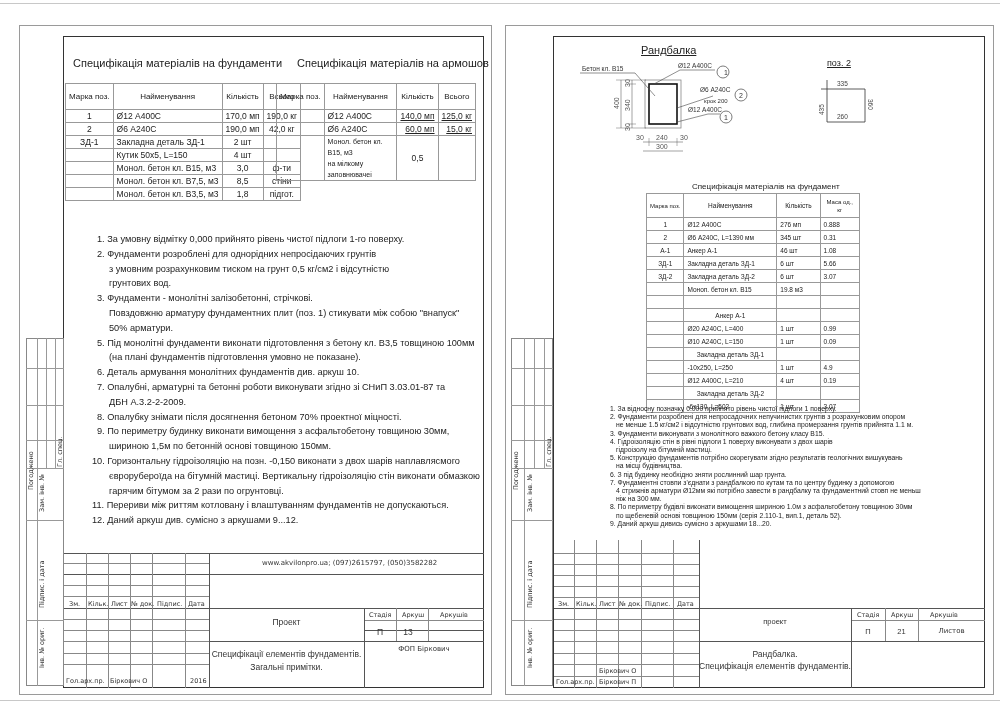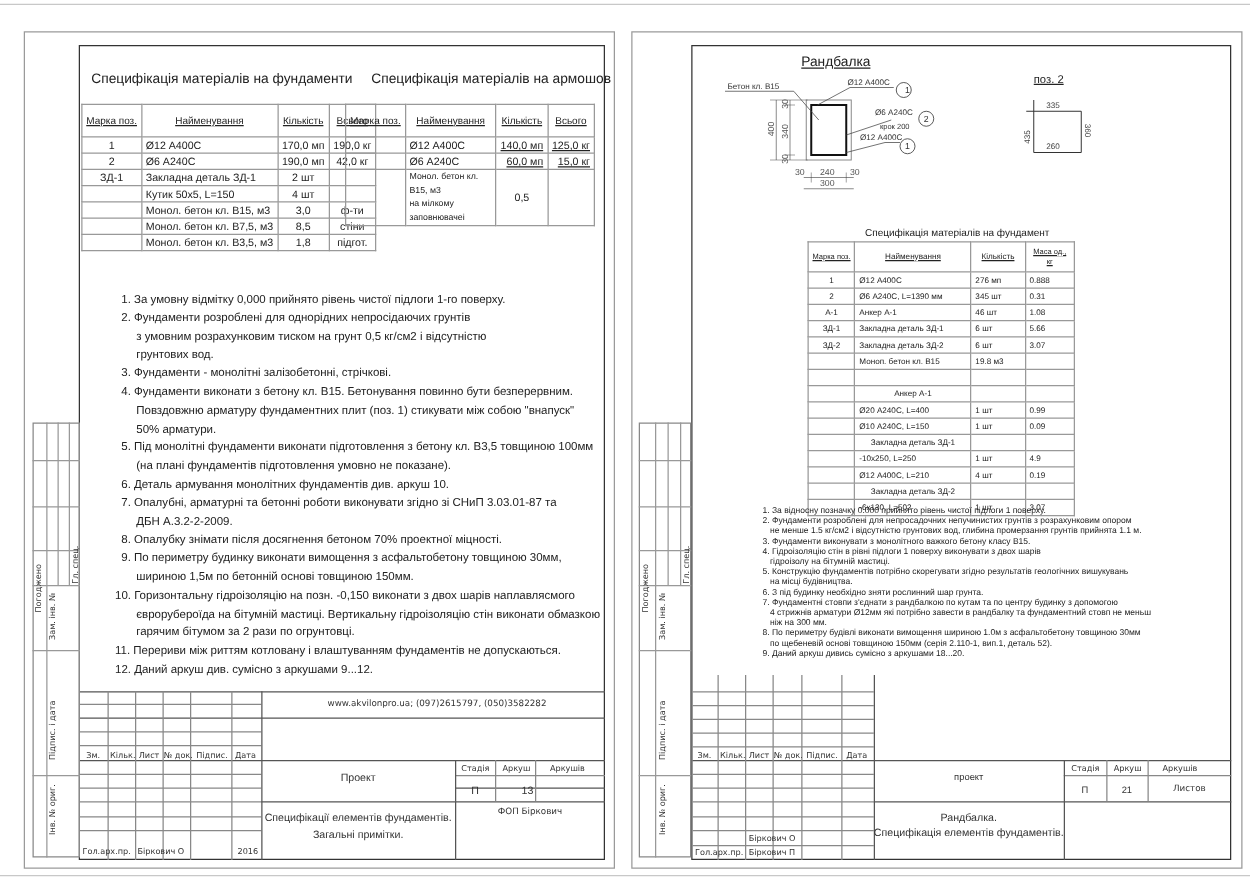--- a/index.html
+++ b/index.html
@@ -6,21 +6,21 @@
   html, body { width: 1000px; height: 707px; overflow: hidden; background: #ffffff; }
   body { position: relative; font-family: "Liberation Sans", sans-serif; color: #222; }
   .abs { position: absolute; }
   .sheet { position: absolute; border: 1px solid #9a9a9a; background: #fff; }
   .frame { position: absolute; border: 1.5px solid #333; }
   .topline { position: absolute; left: 0; top: 3px; width: 1000px; height: 1px; background: #c8c8c8; }
   .botline { position: absolute; left: 0; top: 700px; width: 1000px; height: 1px; background: #c8c8c8; }
 
   table.spec { border-collapse: collapse; position: absolute; font-size: 8.5px; }
   table.spec td, table.spec th { border: 1px solid #999; padding: 0 3px; height: 13px; font-weight: normal; white-space: nowrap; }
-  table.spec th { font-size: 8px; line-height: 10px; height: 26px; text-decoration: underline; }
+  table.spec th { font-size: 8px; line-height: 10px; height: 26px; }
   .c { text-align: center; }
   .r { text-align: right; text-decoration: underline; }
   .title { position: absolute; font-size: 11px; white-space: nowrap; }
   .notes { position: absolute; font-size: 9.2px; line-height: 14.8px; }
   .notes div { white-space: nowrap; }
   .notes2 { position: absolute; font-size: 6.8px; line-height: 8.2px; }
   .notes2 div { white-space: nowrap; }
   .ind { padding-left: 12px; }
   .ind2 { padding-left: 6px; }
 
@@ -141,21 +141,20 @@
       </tr>
 </tbody>
   </table>
 
 <div class="notes" style="left:97px;top:232px;">
   <div>1. За умовну відмітку 0,000 прийнято рівень чистої підлоги 1-го поверху.</div>
   <div>2. Фундаменти розроблені для однорідних непросідаючих грунтів</div>
   <div class="ind">з умовним розрахунковим тиском на грунт 0,5 кг/см2 і відсутністю</div>
   <div class="ind">грунтових вод.</div>
   <div>3. Фундаменти - монолітні залізобетонні, стрічкові.</div>
-  <div>4. Фундаменти виконати з бетону кл. В15. Бетонування повинно бути безперервним.</div>
   <div class="ind">Повздовжню арматуру фундаментних плит (поз. 1) стикувати між собою "внапуск"</div>
   <div class="ind">50% арматури.</div>
   <div>5. Під монолітні фундаменти виконати підготовлення з бетону кл. В3,5 товщиною 100мм</div>
   <div class="ind">(на плані фундаментів підготовлення умовно не показане).</div>
   <div>6. Деталь армування монолітних фундаментів див. аркуш 10.</div>
   <div>7. Опалубні, арматурні та бетонні роботи виконувати згідно зі СНиП 3.03.01-87 та</div>
   <div class="ind">ДБН А.3.2-2-2009.</div>
   <div>8. Опалубку знімати після досягнення бетоном 70% проектної міцності.</div>
   <div>9. По периметру будинку виконати вимощення з асфальтобетону товщиною 30мм,</div>
   <div class="ind">шириною 1,5м по бетонній основі товщиною 150мм.</div>
@@ -197,21 +196,21 @@
 <div class="tb-text" style="left:88px;top:600px;">Кільк.</div>
 <div class="tb-text" style="left:111px;top:600px;">Лист</div>
 <div class="tb-text" style="left:131px;top:600px;">№ док.</div>
 <div class="tb-text" style="left:157px;top:600px;">Підпис.</div>
 <div class="tb-text" style="left:188px;top:600px;">Дата</div>
 <div class="tb-big" style="left:209px;top:617px;width:155px;">Проект</div>
 <div class="tb-text" style="left:369px;top:611px;">Стадія</div>
 <div class="tb-text" style="left:402px;top:611px;">Аркуш</div>
 <div class="tb-text" style="left:440px;top:611px;">Аркушів</div>
 <div class="tb-big" style="left:364px;top:627px;width:32px;">П</div>
-<div class="tb-big" style="left:406px;top:627px;width:32px;">13</div>
+<div class="tb-big" style="left:392px;top:627px;width:32px;">13</div>
 <div class="tb-big" style="left:209px;top:649px;width:155px;">Специфікації елементів фундаментів.</div>
 <div class="tb-big" style="left:209px;top:662px;width:155px;">Загальні примітки.</div>
 <div class="tb-big" style="left:364px;top:645px;width:120px;font-family:'DejaVu Sans',sans-serif;font-size:7px;">ФОП Біркович</div>
 <div class="tb-text" style="left:66px;top:677px;">Гол.арх.пр.</div>
 <div class="tb-text" style="left:110px;top:677px;">Біркович О</div>
 <div class="tb-text" style="left:190px;top:677px;">2016</div>
 
 <div class="sheet" style="left:505px;top:25px;width:489px;height:670px;"></div>
 <div class="frame" style="left:553px;top:36px;width:432px;height:652px;"></div>
 

